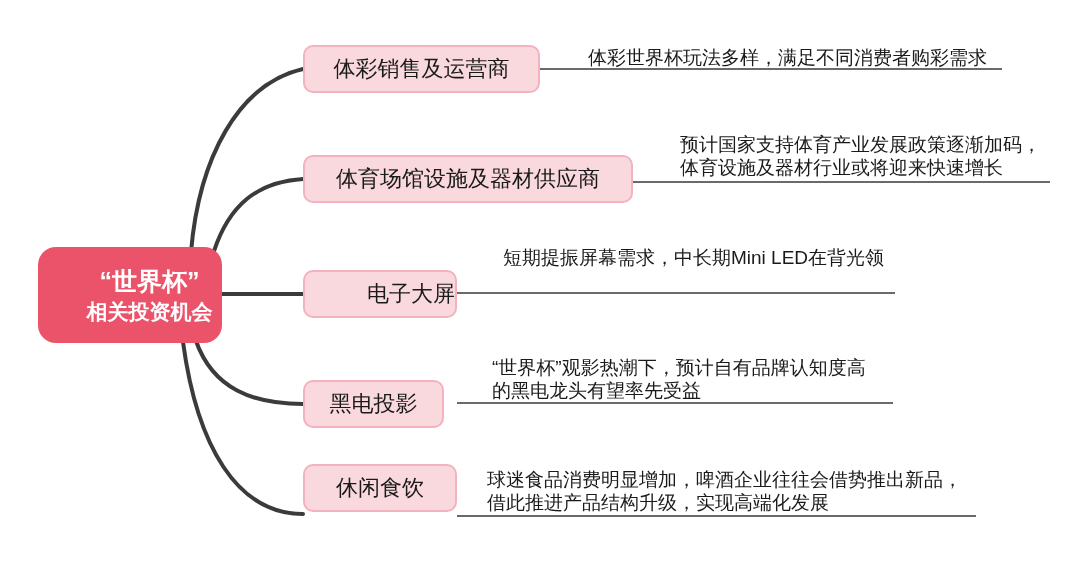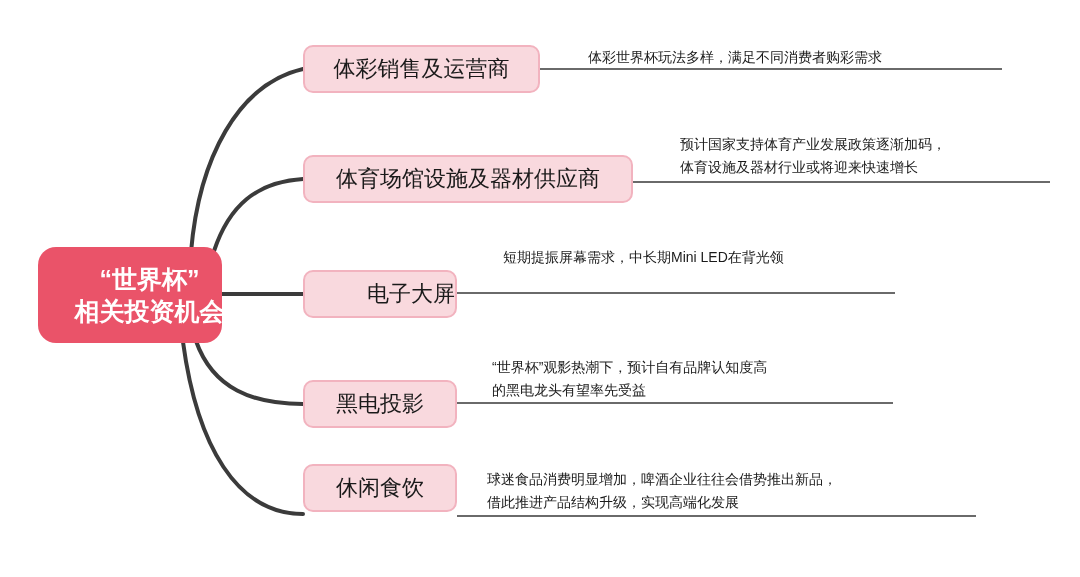--- a/index.html
+++ b/index.html
@@ -48,21 +48,21 @@
   }
   .central .l1 {
     color: var(--central_text, #ffffff);
     font-size: 25px;
     font-weight: 700;
     line-height: 1;
     white-space: nowrap;
   }
   .central .l2 {
     color: var(--central_text, #ffffff);
-    font-size: 25px;
+    font-size: 21px;
     font-weight: 700;
     line-height: 1;
     white-space: nowrap;
   }
   .branch {
     position: absolute;
     height: 48px;
     background: var(--branch_fill, #f9d9de);
     border: 2px solid var(--branch_border, #f2b3bf);
     border-radius: 10px;
@@ -71,26 +71,26 @@
     align-items: center;
     justify-content: center;
     color: var(--text, #1a1a1a);
     font-size: 22px;
     font-weight: 400;
     white-space: nowrap;
   }
   .b1 { left: 303px; top: 45px;  width: 237px; }
   .b2 { left: 303px; top: 155px; width: 330px; }
   .b3 { left: 303px; top: 270px; width: 154px; justify-content: flex-end; }
-  .b4 { left: 303px; top: 380px; width: 154px; }
+  .b4 { left: 303px; top: 380px; width: 141px; }
   .b5 { left: 303px; top: 464px; width: 154px; }
   .desc {
     position: absolute;
     color: var(--text, #1a1a1a);
-    font-size: 14px;
+    font-size: 19px;
     font-weight: 400;
     line-height: 23px;
     white-space: nowrap;
   }
   .d1 { left: 588px; top: 46px; }
   .d2 { left: 680px; top: 133px; }
   .d3 { left: 503px; top: 246px; }
   .d4 { left: 492px; top: 356px; }
   .d5 { left: 487px; top: 468px; }
 </style>

